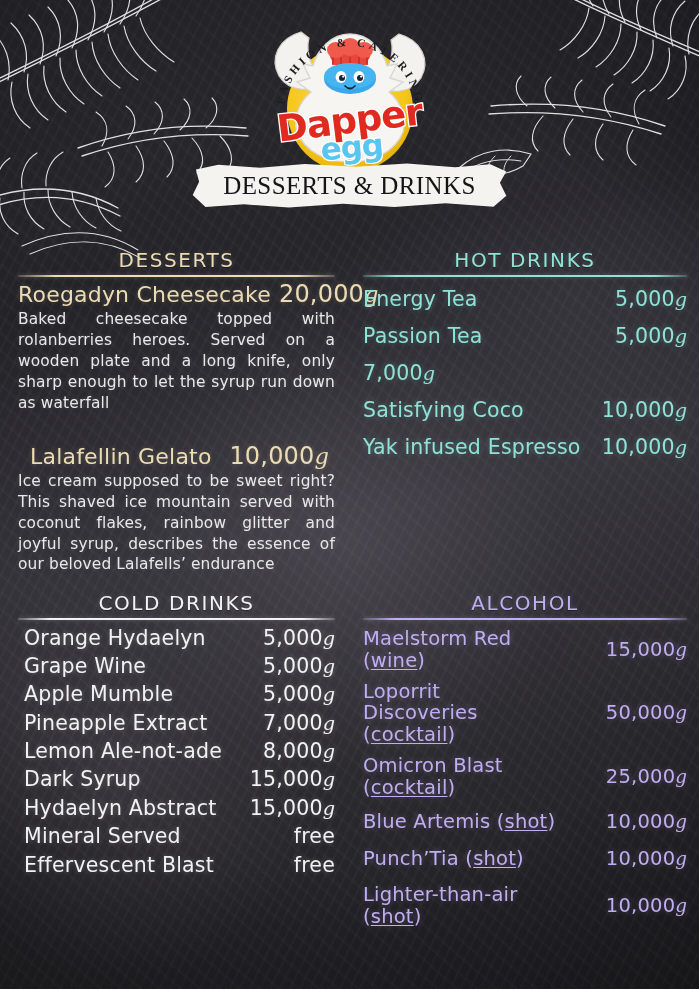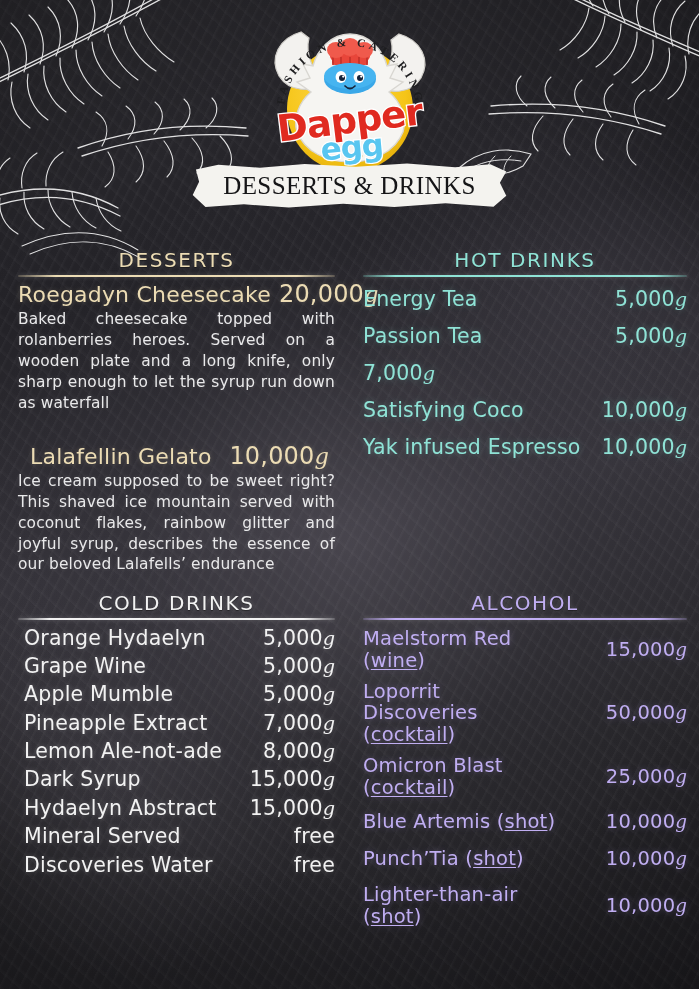--- a/index.html
+++ b/index.html
@@ -401,21 +401,21 @@
         </div>
         <div class="row">
           <span class="nm hand" style="color:#f2f2f2">Hydaelyn Abstract</span>
           <span class="pr hand" style="color:#f2f2f2"><span>15,000</span><span class="gil">g</span></span>
         </div>
         <div class="row">
           <span class="nm hand" style="color:#f2f2f2">Mineral Served</span>
           <span class="pr hand" style="color:#f2f2f2"><span>free</span><span class="gil"></span></span>
         </div>
         <div class="row">
-          <span class="nm hand" style="color:#f2f2f2">Discoveries Water</span>
+          <span class="nm hand" style="color:#f2f2f2">Effervescent Blast</span>
           <span class="pr hand" style="color:#f2f2f2"><span>free</span><span class="gil"></span></span>
         </div>
       </div>
     </div>
 
     <div class="col right" id="alc" style="padding-top:16px">
       <div class="sec-head hand" style="color:#c0aef2">ALCOHOL</div>
       <div class="sec-rule" style="background:linear-gradient(90deg,rgba(192,174,242,.25),#c0aef2 10%,#c0aef2 90%,rgba(192,174,242,.25))"></div>
       <div class="rows">
         <div class="row">

